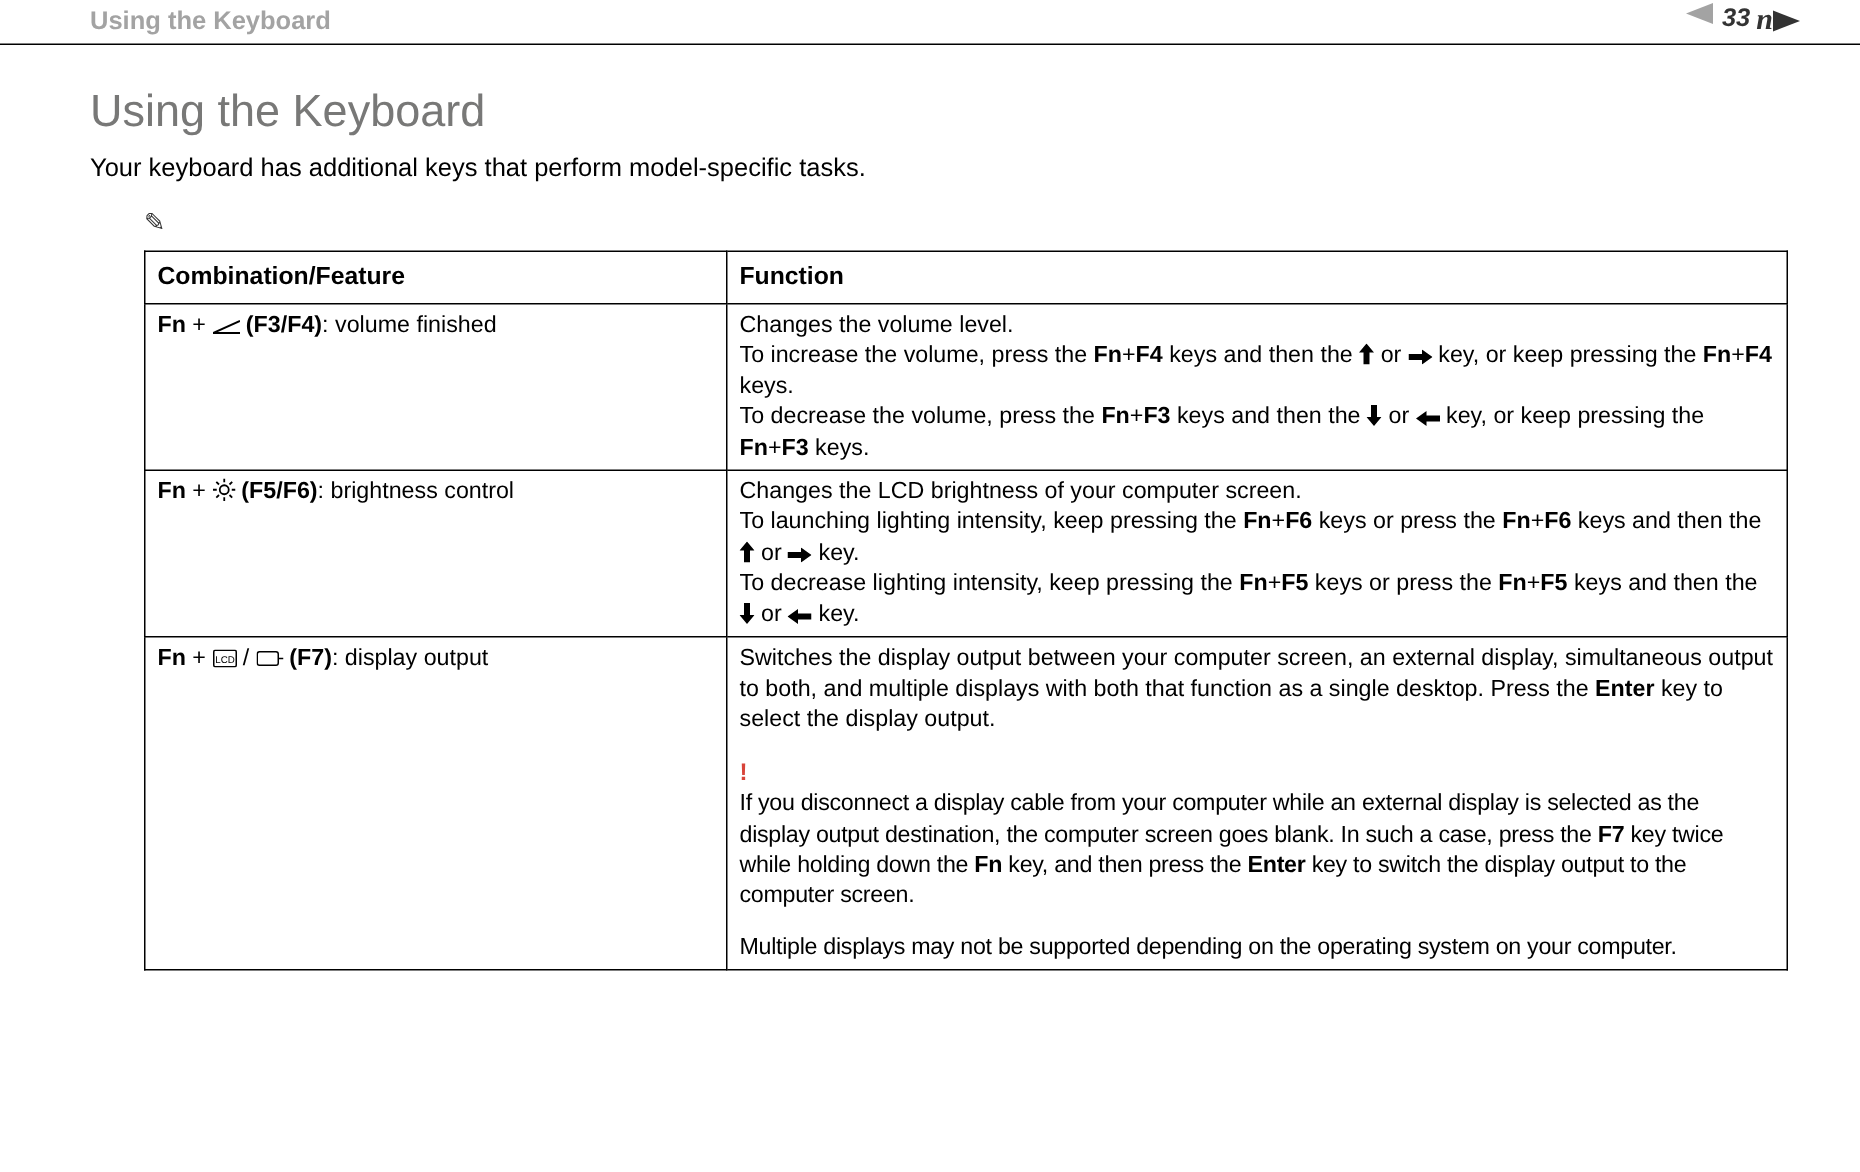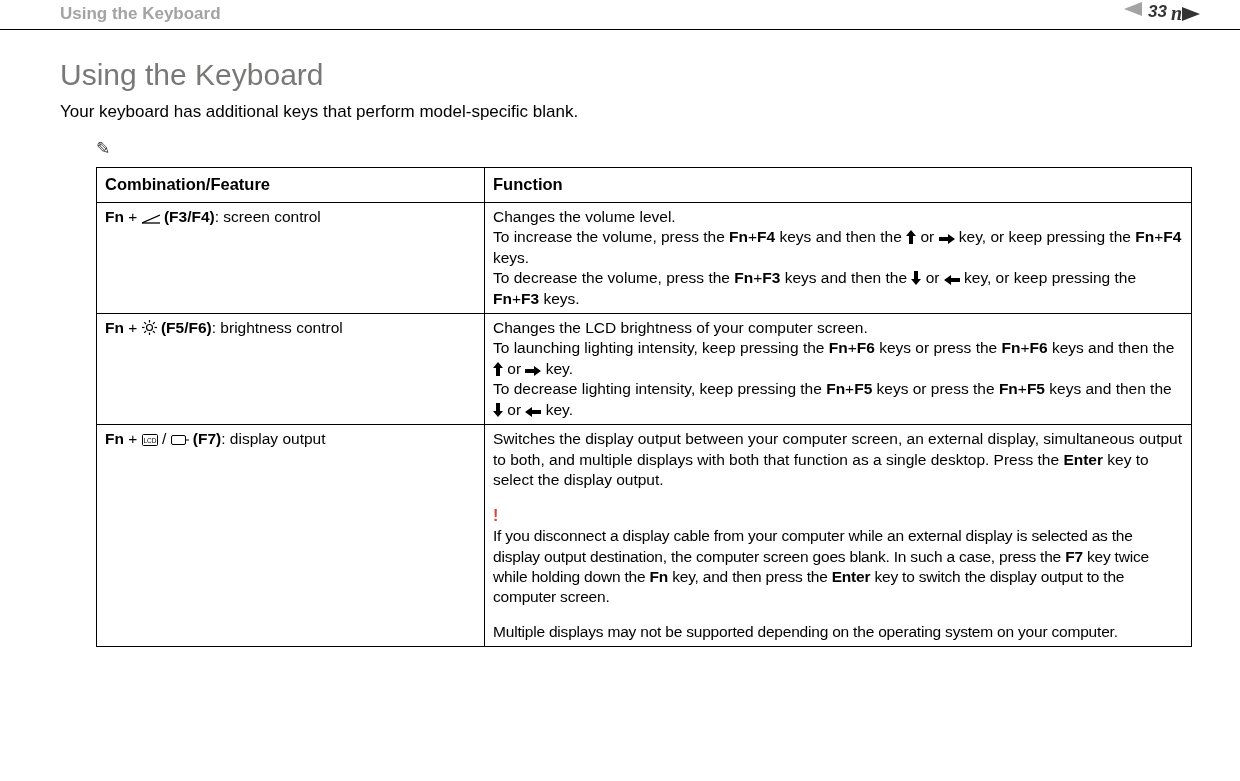--- a/index.html
+++ b/index.html
@@ -136,42 +136,42 @@
     <span class="page-num">33</span>
     <span style="display:inline-flex;align-items:center;">
       <span class="n-letter">n</span>
       <span class="arrow arrow-right-dark"></span>
     </span>
   </div>
 </div>
 
 <div class="content">
   <h1>Using the Keyboard</h1>
-  <p class="intro">Your keyboard has additional keys that perform model-specific blank.</p>
+  <p class="intro">Your keyboard has additional keys that perform model-specific tasks.</p>
 
   <div class="note-section">
     <div class="pencil-icon">✎</div>
   </div>
 
   <table>
     <thead>
       <tr>
         <th class="col1">Combination/Feature</th>
         <th class="col2">Function</th>
       </tr>
     </thead>
     <tbody>
 
 
       <tr>
         <td class="col1">
           <b>Fn</b><span> + </span><span><svg class="glyph" width="18" height="10" viewBox="0 0 18 10">
                 <line x1="0" y1="9" x2="18" y2="9" stroke="#000" stroke-width="1.3"></line>
                 <line x1="0" y1="9" x2="18" y2="1" stroke="#000" stroke-width="1.3"></line>
-              </svg></span><b> (F3/F4)</b><span>: screen control</span>
+              </svg></span><b> (F3/F4)</b><span>: volume finished</span>
         </td>
         <td class="col2">
           <span>Changes the volume level.</span><br>
           <span>To increase the volume, press the </span><b>Fn</b><span>+</span><b>F4</b><span> keys and then the </span><span><svg class="glyph" width="10" height="14" viewBox="0 0 10 14">
                 <path d="M5 0 L10 6 H7 V14 H3 V6 H0 Z" fill="#000"></path>
               </svg></span><span> or </span><span><svg class="glyph" width="16" height="10" viewBox="0 0 16 10">
                 <path d="M0 3 H9 V0 L16 5 L9 10 V7 H0 Z" fill="#000"></path>
               </svg></span><span> key, or keep pressing the </span><b>Fn</b><span>+</span><b>F4</b><span> keys.</span><br>
           <span>To decrease the volume, press the </span><b>Fn</b><span>+</span><b>F3</b><span> keys and then the </span><span><svg class="glyph" width="10" height="14" viewBox="0 0 10 14">
                 <path d="M3 0 H7 V8 H10 L5 14 L0 8 H3 Z" fill="#000"></path>

